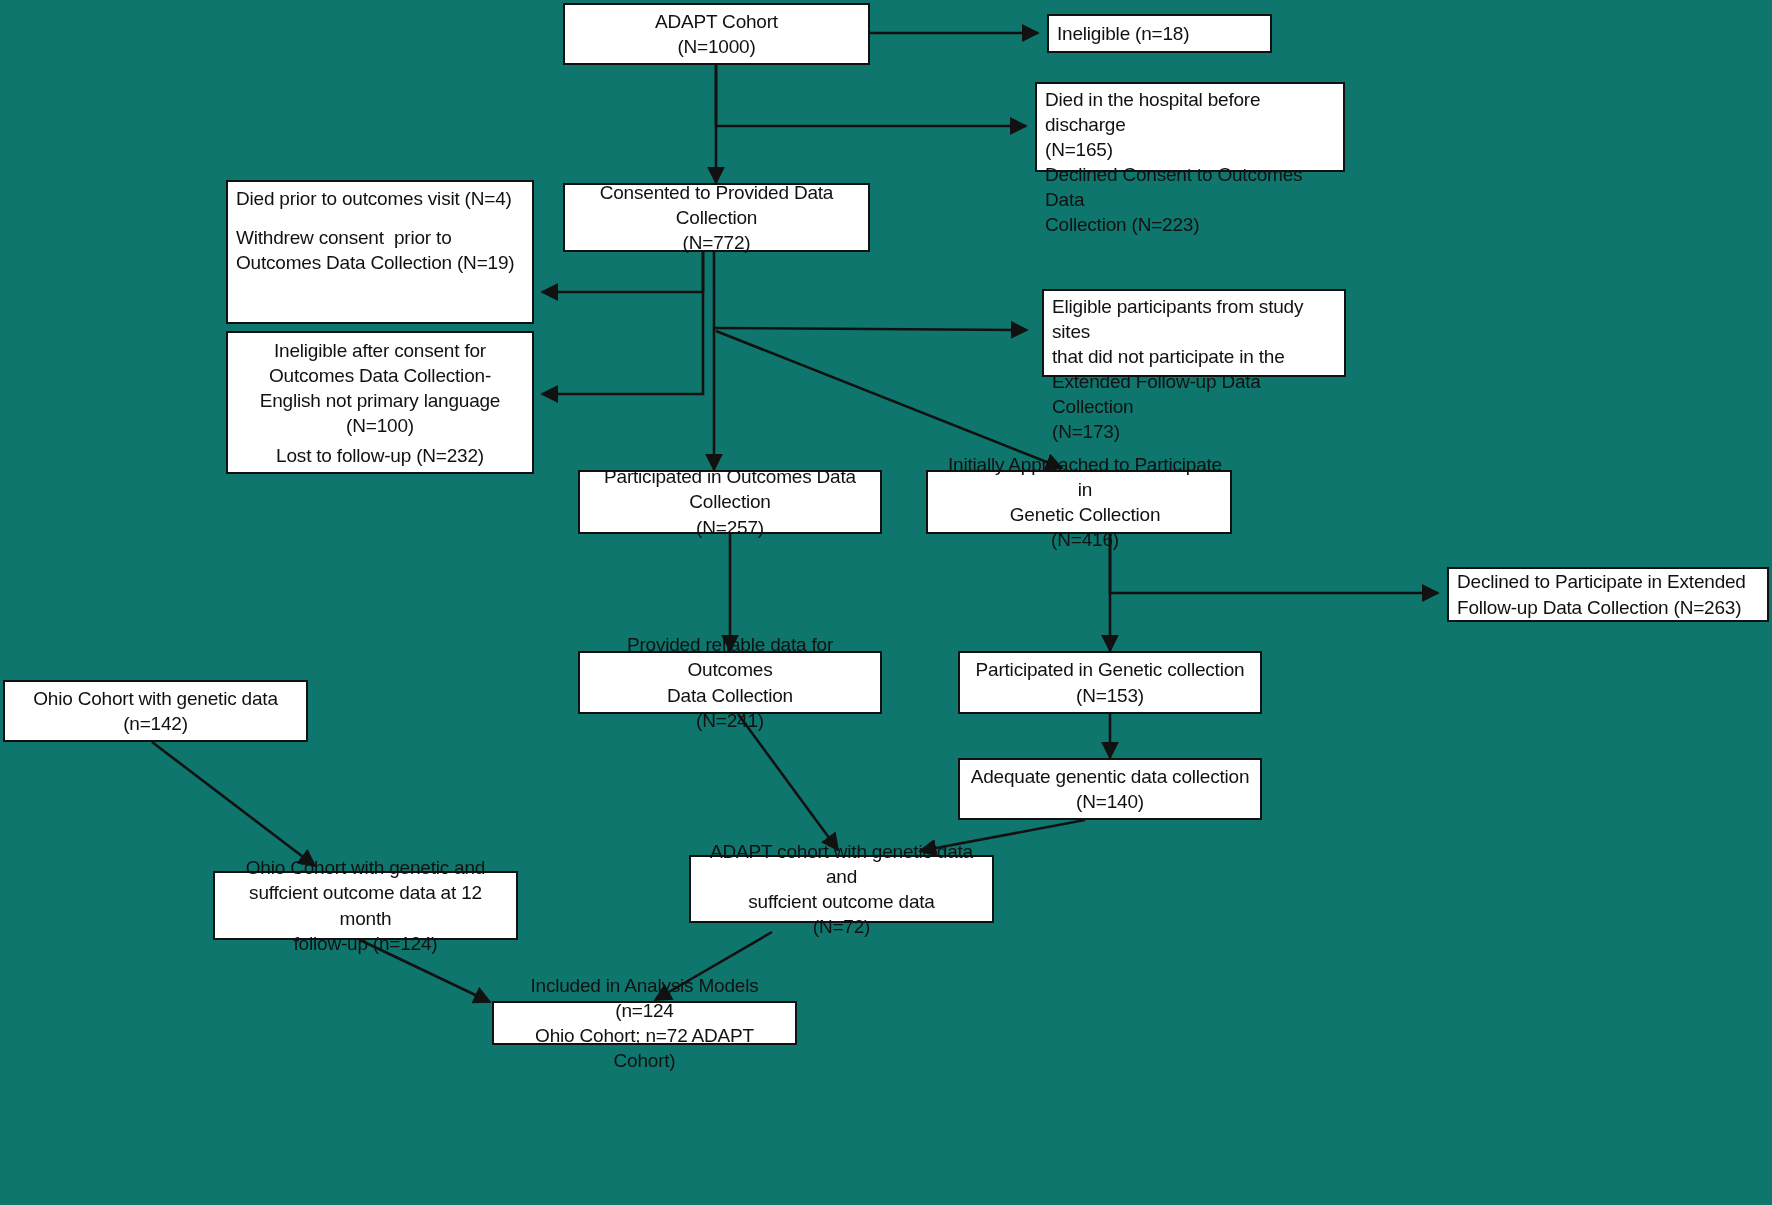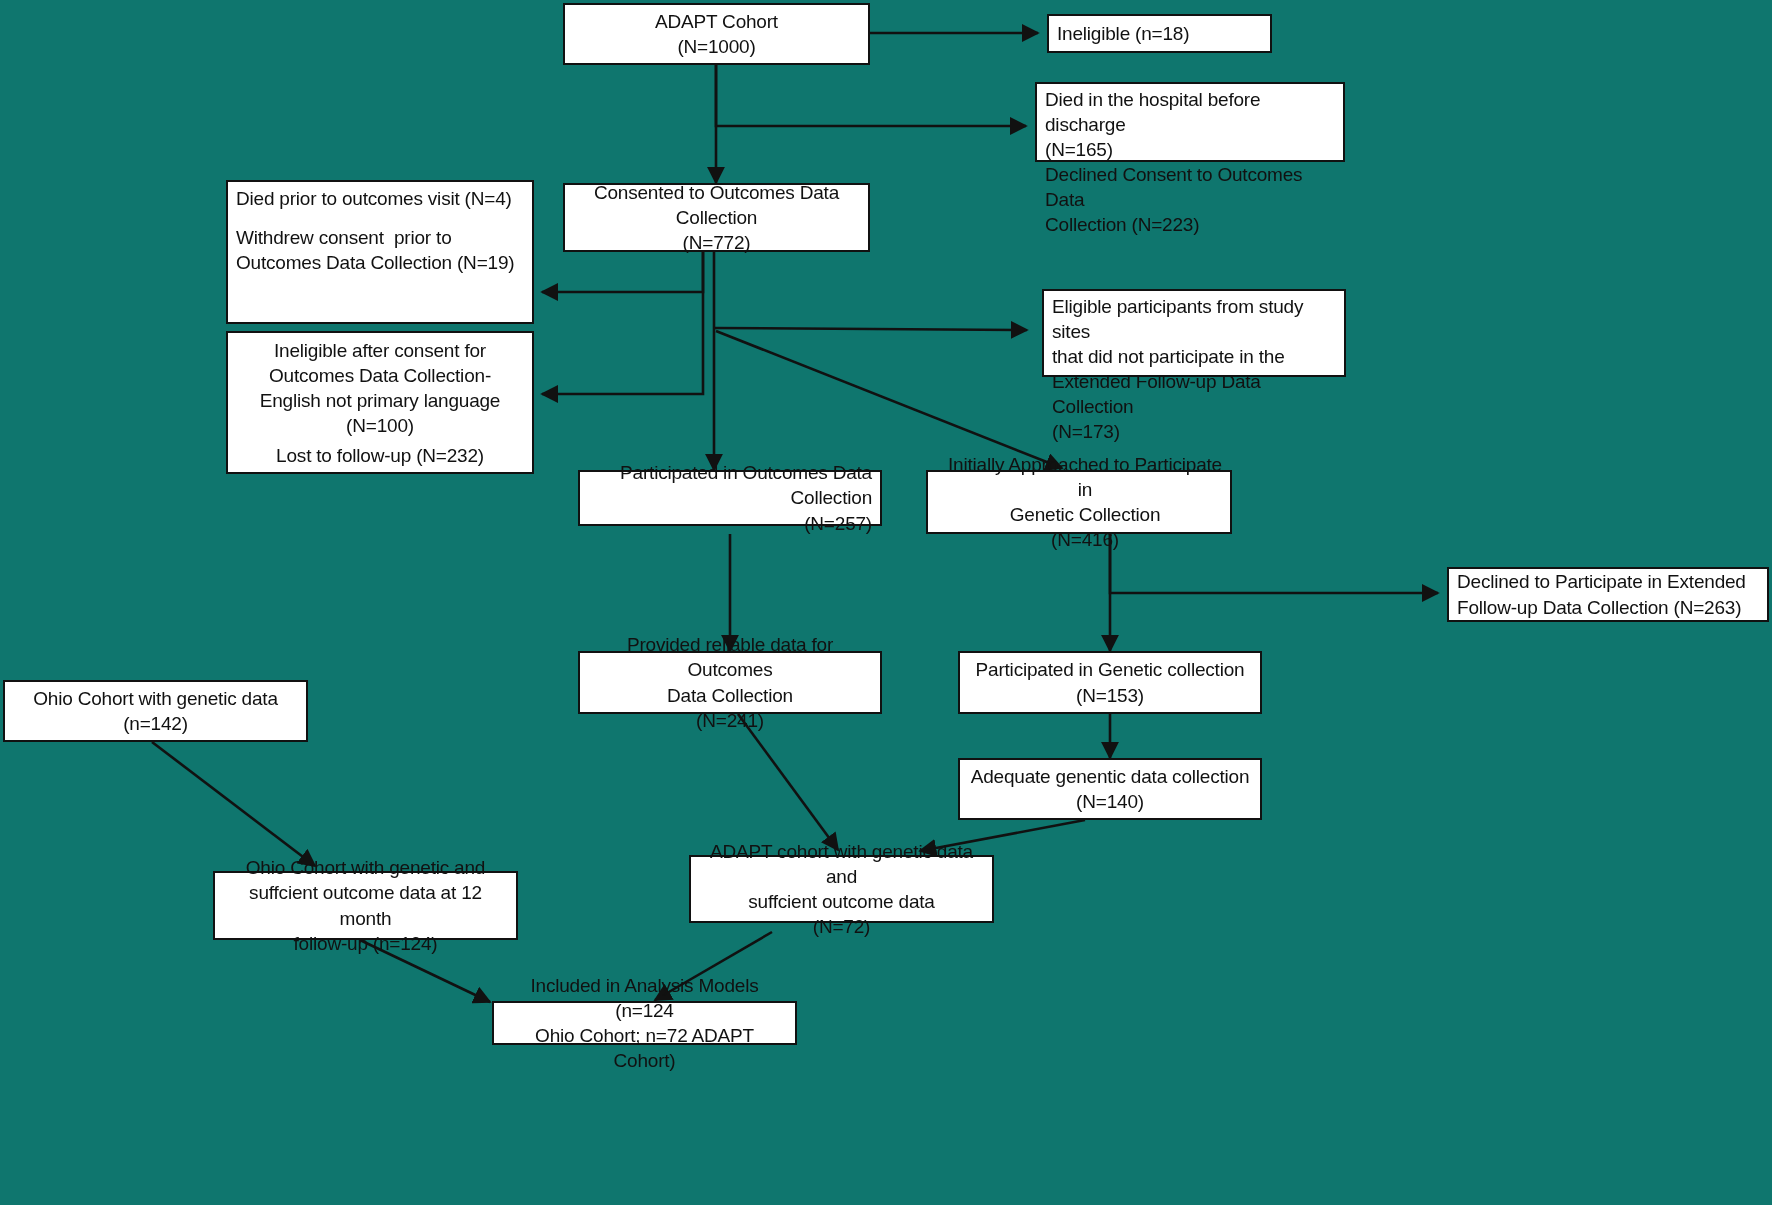--- a/index.html
+++ b/index.html
@@ -95,29 +95,29 @@
 
   <div class="node center" style="left:563px; top:3px; width:307px; height:62px;">
     <span class="line">ADAPT Cohort</span>
     <span class="line">(N=1000)</span>
   </div>
 
   <div class="node left" style="left:1047px; top:14px; width:225px; height:39px;">
     <span class="line">Ineligible (n=18)</span>
   </div>
 
-  <div class="node left top" style="left:1035px; top:82px; width:310px; height:80px; padding-top:3px;">
+  <div class="node left top" style="left:1035px; top:82px; width:310px; height:90px; padding-top:3px;">
     <span class="line">Died in the hospital before discharge</span>
     <span class="line">(N=165)</span>
     <span class="line">Declined Consent to Outcomes Data</span>
     <span class="line">Collection (N=223)</span>
   </div>
 
   <div class="node center" style="left:563px; top:183px; width:307px; height:69px;">
-    <span class="line">Consented to Outcomes Data</span>
+    <span class="line">Consented to Provided Data</span>
     <span class="line">Collection</span>
     <span class="line">(N=772)</span>
   </div>
 
   <div class="node left top" style="left:226px; top:180px; width:308px; height:144px; padding-top:4px;">
     <span class="line">Died prior to outcomes visit (N=4)</span>
     <span class="spacer"></span>
     <span class="line">Withdrew consent  prior to</span>
     <span class="line">Outcomes Data Collection (N=19)</span>
   </div>
@@ -131,21 +131,21 @@
     <span class="line">Lost to follow-up (N=232)</span>
   </div>
 
   <div class="node left top" style="left:1042px; top:289px; width:304px; height:88px; padding-top:3px;">
     <span class="line">Eligible participants from study sites</span>
     <span class="line">that did not participate in the</span>
     <span class="line">Extended Follow-up Data Collection</span>
     <span class="line">(N=173)</span>
   </div>
 
-  <div class="node center" style="left:578px; top:470px; width:304px; height:56px;align-items:flex-end;">
+  <div class="node center" style="left:578px; top:470px; width:304px; height:64px;">
     <span class="line">Participated in Outcomes Data</span>
     <span class="line">Collection</span>
     <span class="line">(N=257)</span>
   </div>
 
   <div class="node center" style="left:926px; top:470px; width:306px; height:64px;padding-left:20px;">
     <span class="line">Initially Approached to Participate in</span>
     <span class="line">Genetic Collection</span>
     <span class="line">(N=416)</span>
   </div>

